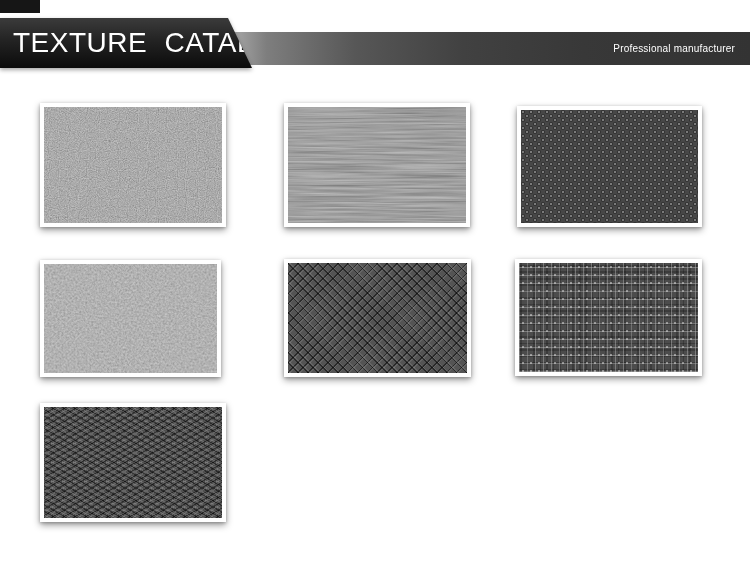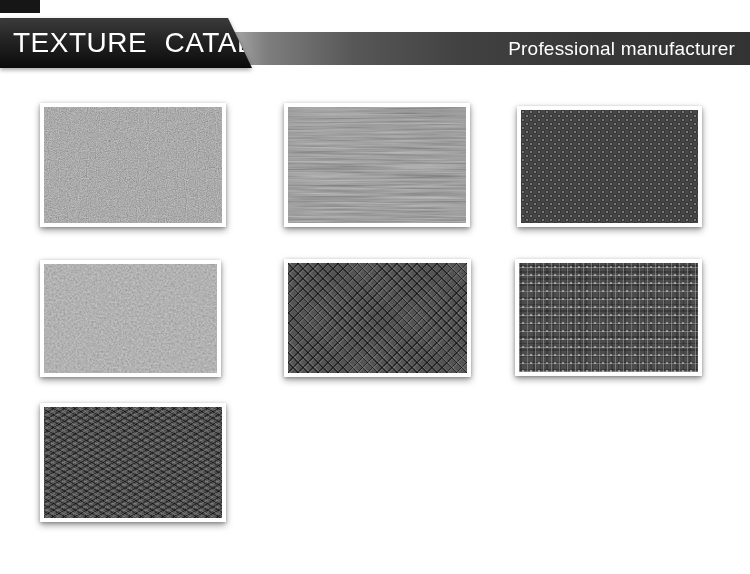--- a/index.html
+++ b/index.html
@@ -13,21 +13,21 @@
     position:absolute;left:0;top:0;width:40px;height:13px;
     background:#161616;
   }
   .gray-bar{
     position:absolute;left:230px;top:32px;width:520px;height:33px;
     background:linear-gradient(90deg,#ababab 0%,#7e7e7e 7%,#575757 24%,#414141 45%,#383838 68%,#333333 100%);
     z-index:1;
   }
   .tagline{
     position:absolute;right:15px;top:0;height:40px;line-height:34px;
-    color:#ffffff;font-size:19px;letter-spacing:0.2px;white-space:nowrap;
+    color:#ffffff;font-size:10px;letter-spacing:0.2px;white-space:nowrap;
   }
   .banner-wrap{
     position:absolute;left:0;top:18px;z-index:2;
     filter:drop-shadow(0 2px 2px rgba(0,0,0,0.35));
   }
   .banner{
     width:252px;height:50px;
     background:linear-gradient(180deg,#3b3b3b 0%,#232323 45%,#0b0b0b 100%);
     clip-path:polygon(0 0,228px 0,252px 50px,0 50px);
   }

